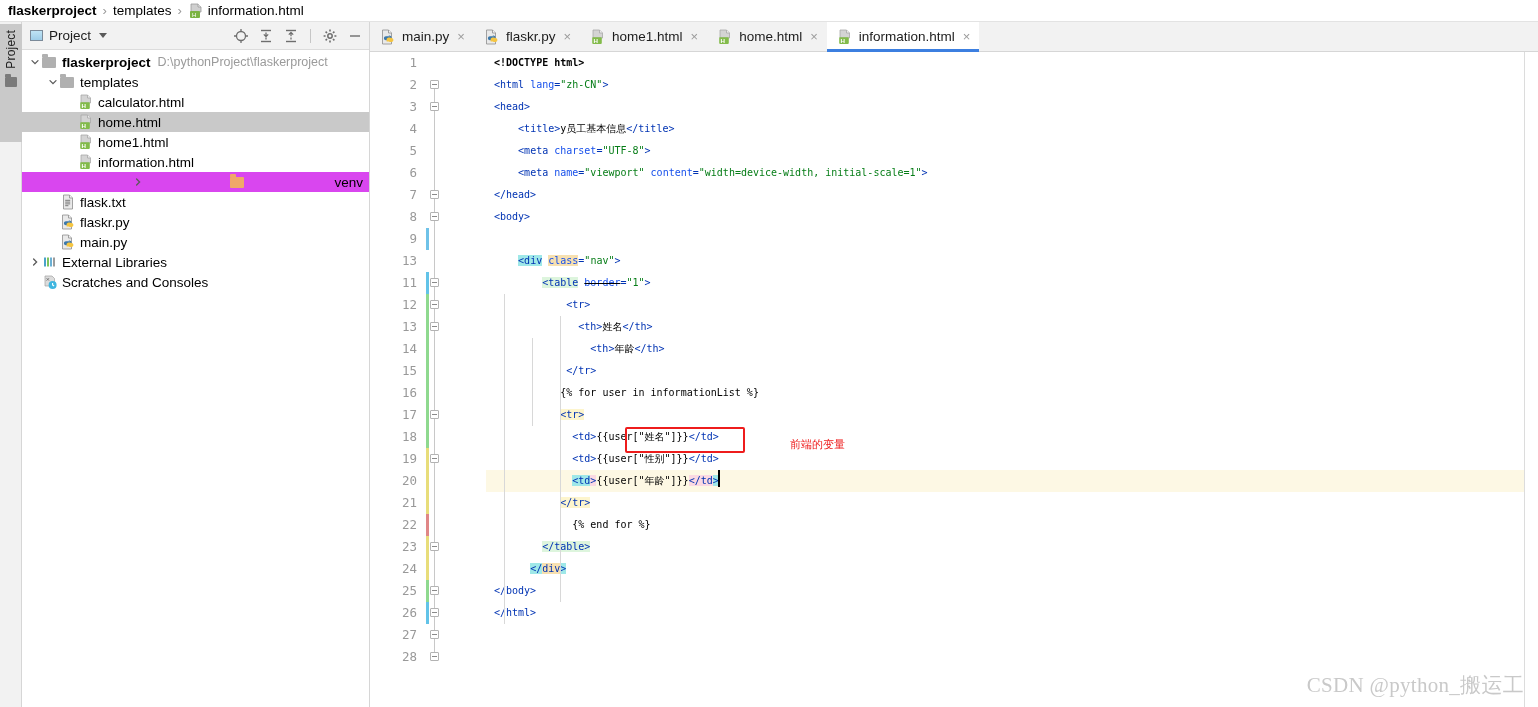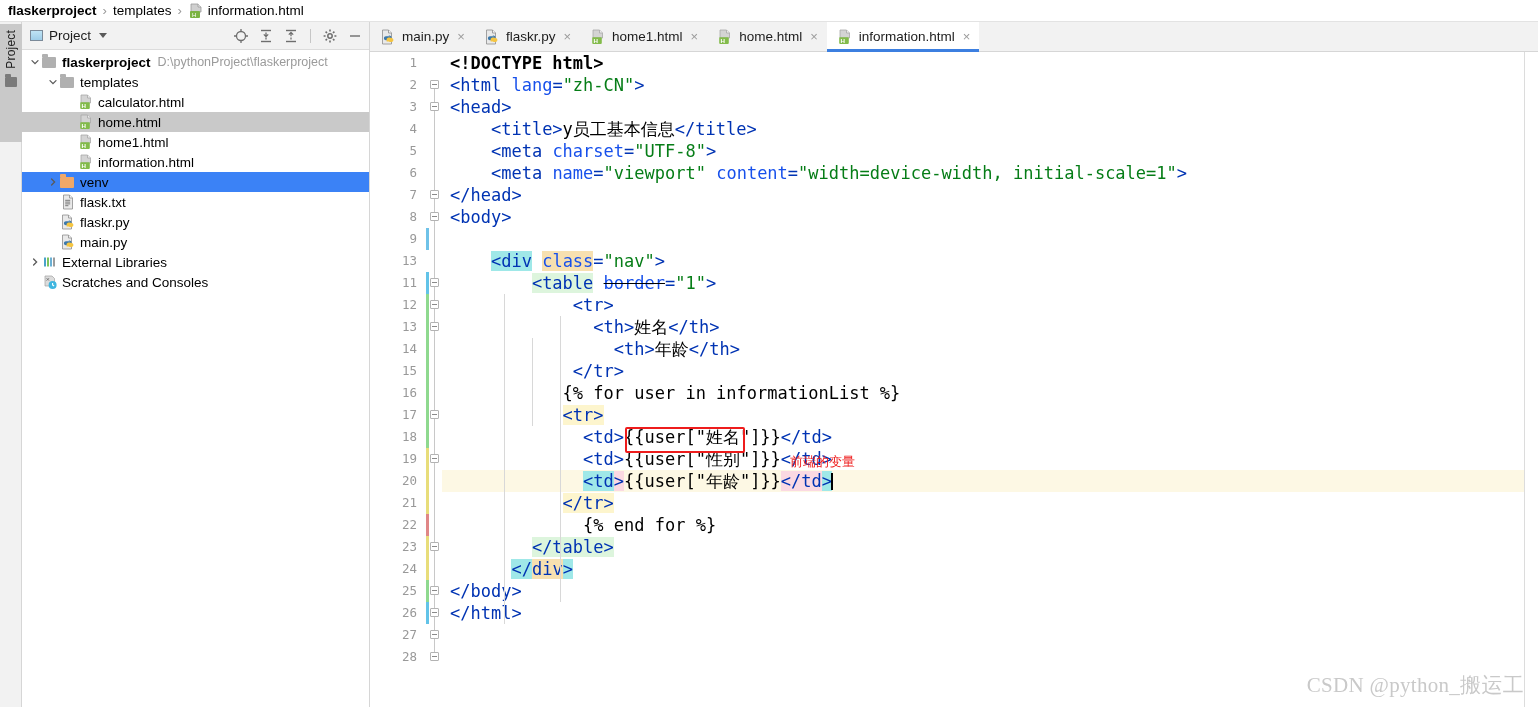--- a/index.html
+++ b/index.html
@@ -75,21 +75,21 @@
   }
   .ph-tools { display:flex; align-items:center; gap:9px; padding-right:2px;}
   .ph-tools svg { display:block; }
   .ph-div { width:1px; height:14px; background:#c6c6c6; margin:0 2px; }
   #project-tree { flex:1; overflow:hidden; padding-top: 2px; font-size:13.5px; color:#000; }
   .tree-row {
     height: 20px; display:flex; align-items:center;
     white-space:nowrap; padding-right:6px;
   }
   .tree-row.selected { background:#c9c9c9; }
-  .tree-row.hl-yellow { background:#3b82f6; }
+  .tree-row.hl-yellow { background:#d946ef;justify-content:space-between; }
   .twisty {
     width:14px; min-width:14px; display:flex; align-items:center; justify-content:center;
     color:#6e6e6e; font-size:10px;
   }
   .twisty svg { display:block; }
   .t-ind { display:inline-block; }
   .node-label { margin-left:4px; }
   .node-label.bold { font-weight:bold; }
   .node-path { color:#9b9b9b; margin-left:7px; font-size:12.5px; }
   
@@ -123,22 +123,22 @@
   #fold-col { width:16px; background:#fff; position:relative; flex-shrink:0; }
   #code-col { flex:1; position:relative; overflow:hidden; }
   .ln {
     height:22px; line-height:22px; text-align:right;
     padding-right:9px; font-family:"DejaVu Sans Mono", monospace;
     font-size:12.5px; color:#999999;
   }
   .codeline {
     height:22px; line-height:22px;
     font-family:"DejaVu Sans Mono", monospace;
-    font-size:17px; white-space:pre; color:#000;
-    padding-left:8px; position:relative;
+    font-size:10px; white-space:pre; color:#000;
+    padding-left:8px; position:relative;margin-left:44px;
   }
   .codeline.cur { background:#fdf8e4; }
   
   .tg   { color:#0033b3; }          
   .tat  { color:#1750eb; }          
   .tstr { color:#067d17; }          
   .ttxt { color:#000000; }          
   .tdoc { color:#000000; font-weight:bold; }
   .hl-pink  { background:#f2dcf5; }
   .hl-gold  { background:#f7e0b0; }
@@ -162,22 +162,22 @@
     content:''; position:absolute; left:1px; top:3px; width:5px; height:1px; background:#8a8a8a;
   }
   .fold-line { position:absolute; left:8px; width:1px; background:#c8c8c8; }
   .cmark { position:absolute; left:0; width:3px; }
   
   #anno-box {
     position:absolute; border:2px solid #ee1c1c; border-radius:2px;
     pointer-events:none;
   }
   #anno-text {
-    position:absolute; color:#ee1c1c; font-size:13px;
-    font-family:"DejaVu Sans", sans-serif; white-space:nowrap;margin-top:16px;
+    position:absolute; color:#ee1c1c; font-size:11px;
+    font-family:"DejaVu Sans", sans-serif; white-space:nowrap;
   }
   #right-gutter {
     width:14px; background:#fff; border-left:1px solid #dcdcdc; flex-shrink:0;
   }
   #watermark {
     position:absolute; right:14px; bottom:8px;
     color:#c9c9c9; font-size:21px; letter-spacing:0.3px;
     font-family:Liberation Serif, serif; user-select:none;
   }
 </style>

